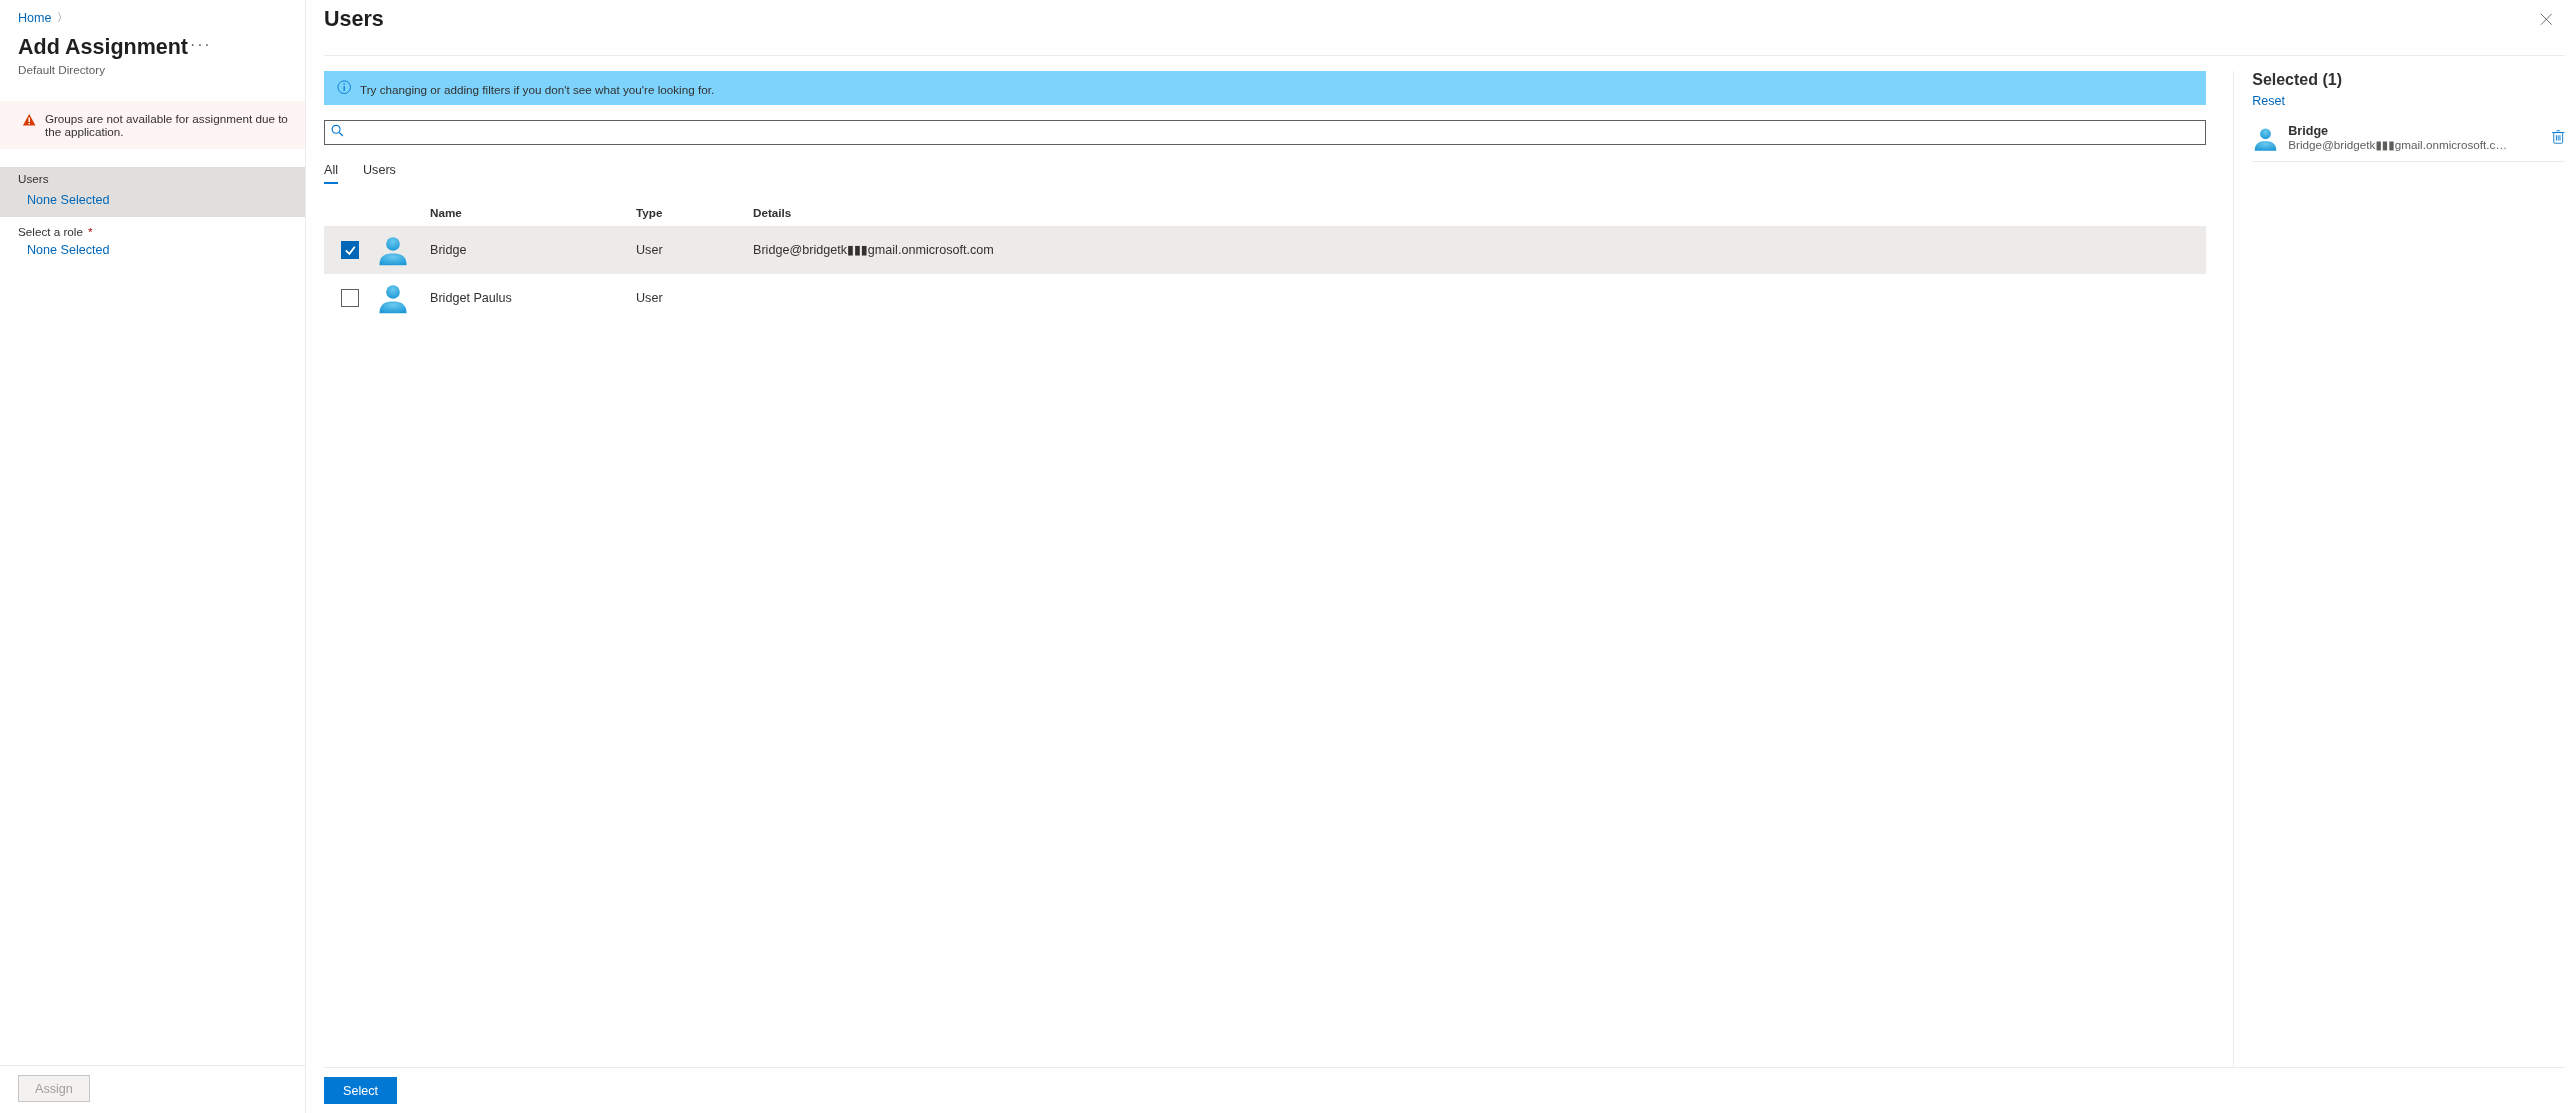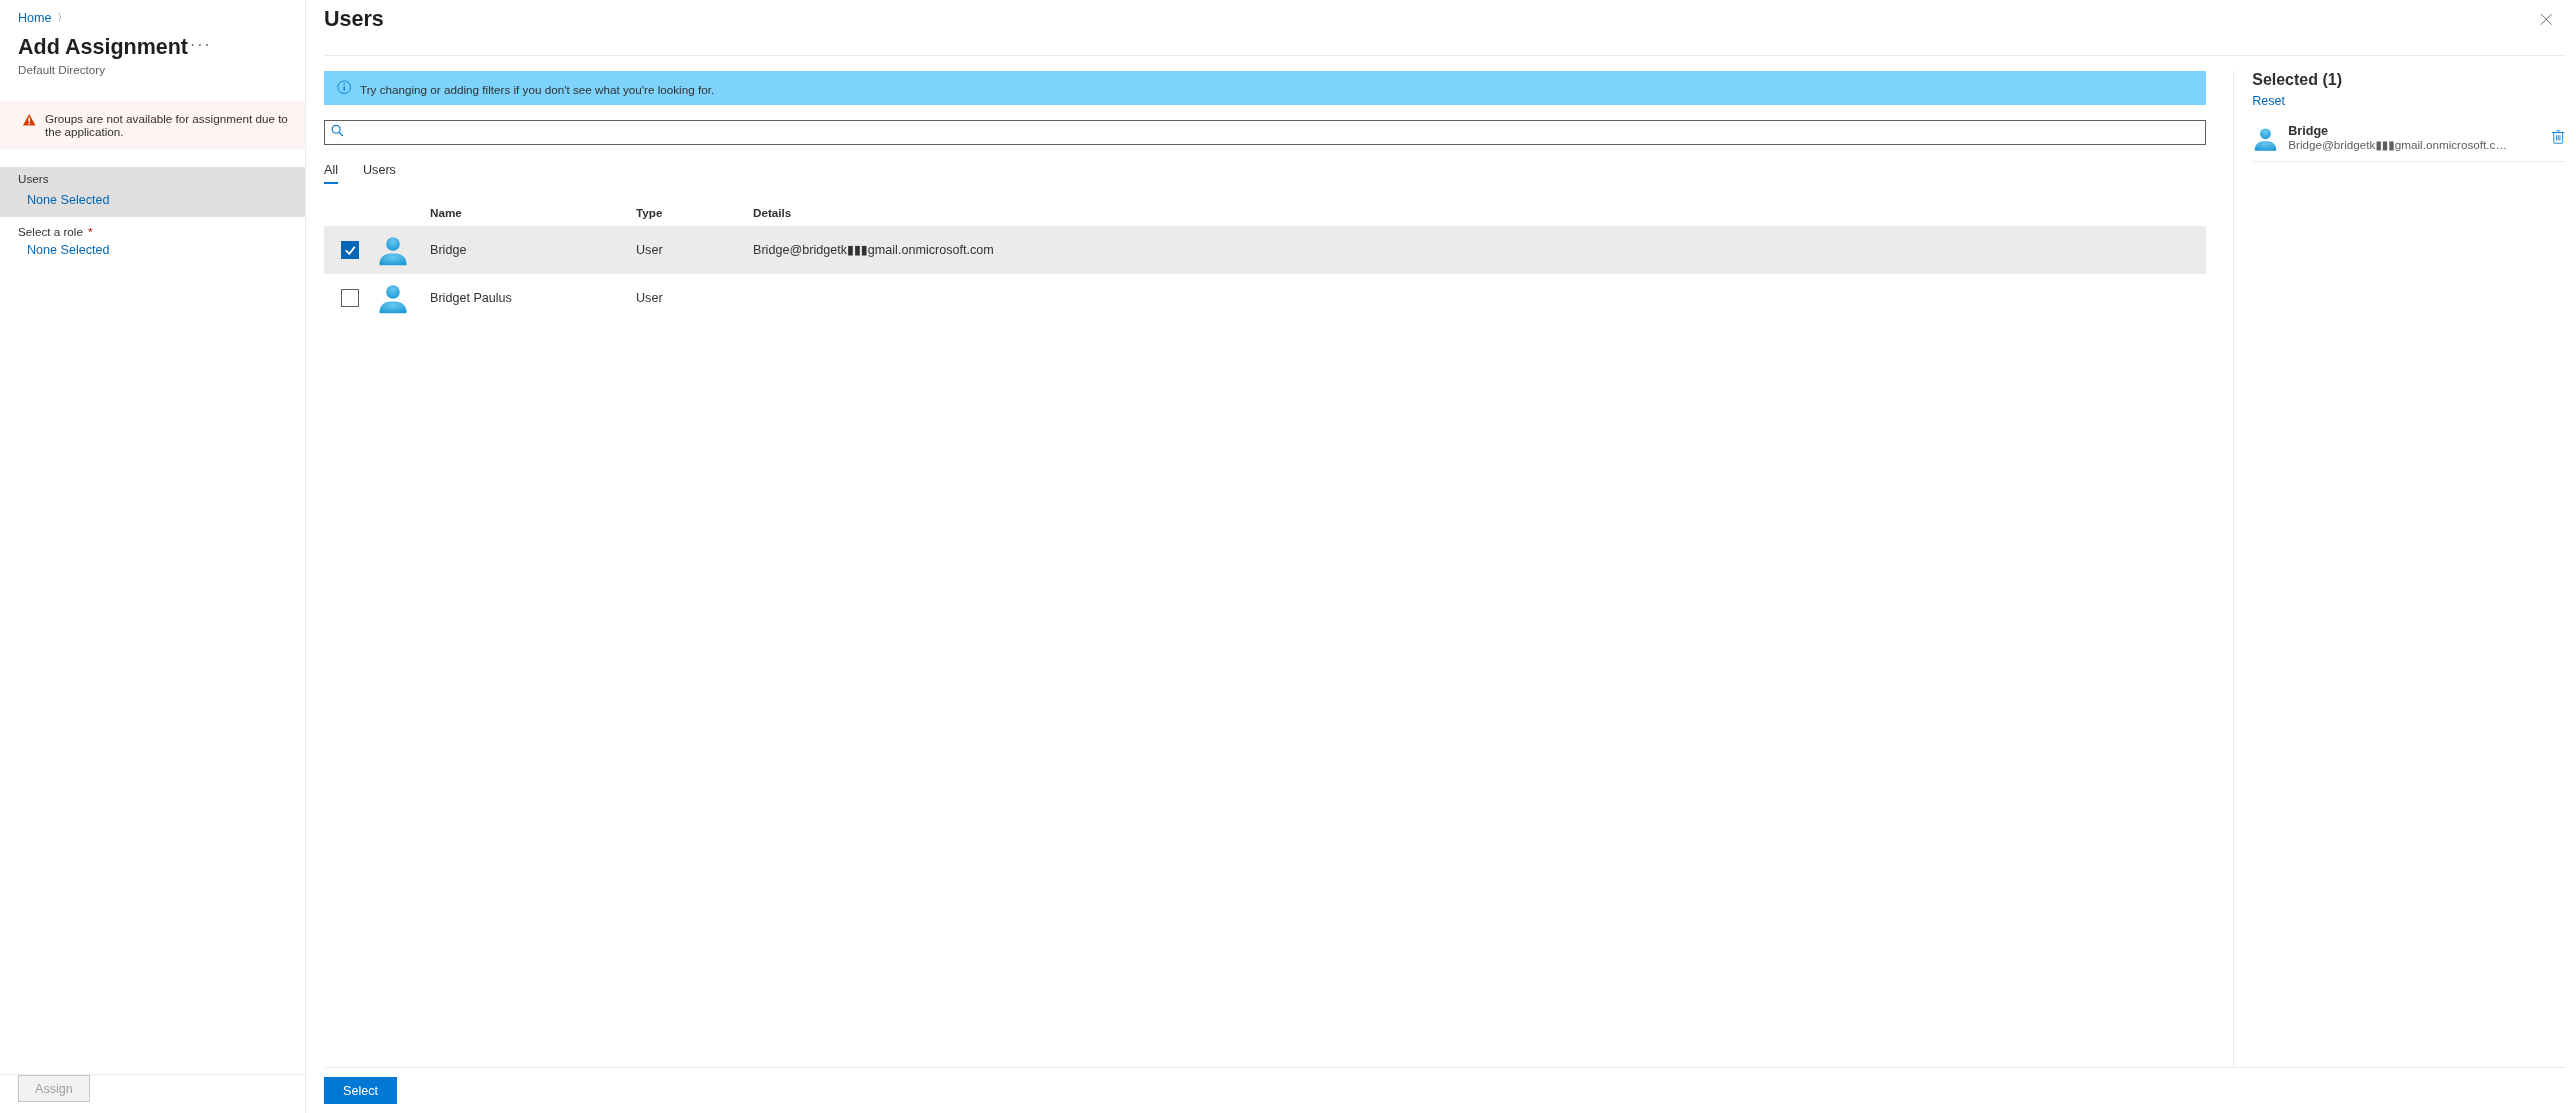--- a/index.html
+++ b/index.html
@@ -22,21 +22,21 @@
   .warn-icon { color: #a80000; flex-shrink: 0; margin-top: 0.9px; }
   .warn-icon svg { width: 14.4px; height: 14.4px; }
 
   .field-label { font-size: 11.7px; color: #323130; margin-bottom: 0; }
   .field-label .req { color: #a80000; margin-left: 1.8px; }
   .link-value { display:block; padding: 5.4px 9px; font-size: 12.6px; color: #0067b8; cursor: pointer; background: transparent; }
   .selected-row { background: #e1dfdd; margin: 0 -18px; padding: 5.4px 18px 5.4px 18px; }
   .selected-row .field-label { padding: 0 0 1.8px 0; }
   .plain-row { margin: 7.2px 0 0 0; }
 
-  .footer-left { position: absolute; bottom: 10.8px; left: 18px; right: 18px; border-top: 0.9px solid #edebe9; padding-top: 0; margin: 0 -18px; padding-left: 18px; }
+  .footer-left { position: absolute; bottom: 10.8px; left: 18px; right: 18px; border-top: 0.9px solid #edebe9; padding-top: 9px; margin: 0 -18px; padding-left: 18px; }
   .btn { border: 0.9px solid #8a8886; background: #fff; color: #605e5c; padding: 5.4px 16px; font-size: 12.6px; cursor: pointer; }
   .btn.disabled { color: #a19f9d; border-color: #c8c6c4; background: #f3f2f1; cursor: default; }
 
   
   .right-col { flex: 1; border-left: 0.9px solid #edebe9; display: flex; flex-direction: column; padding: 7.2px 10.8px 0 18px; position: relative; }
   .right-header { display: flex; align-items: flex-start; justify-content: space-between; padding-right: 7.2px; margin-bottom: 21.5px; }
   .right-title { font-size: 21.5px; font-weight: 600; color: #201f1e; }
   .close-x { background: none; border: none; font-size: 16px; color: #605e5c; cursor: pointer; padding: 5.4px; line-height: 1; }
   .right-divider { border: 0; border-top: 0.9px solid #edebe9; margin: 0 0 14.4px 0; }
 

